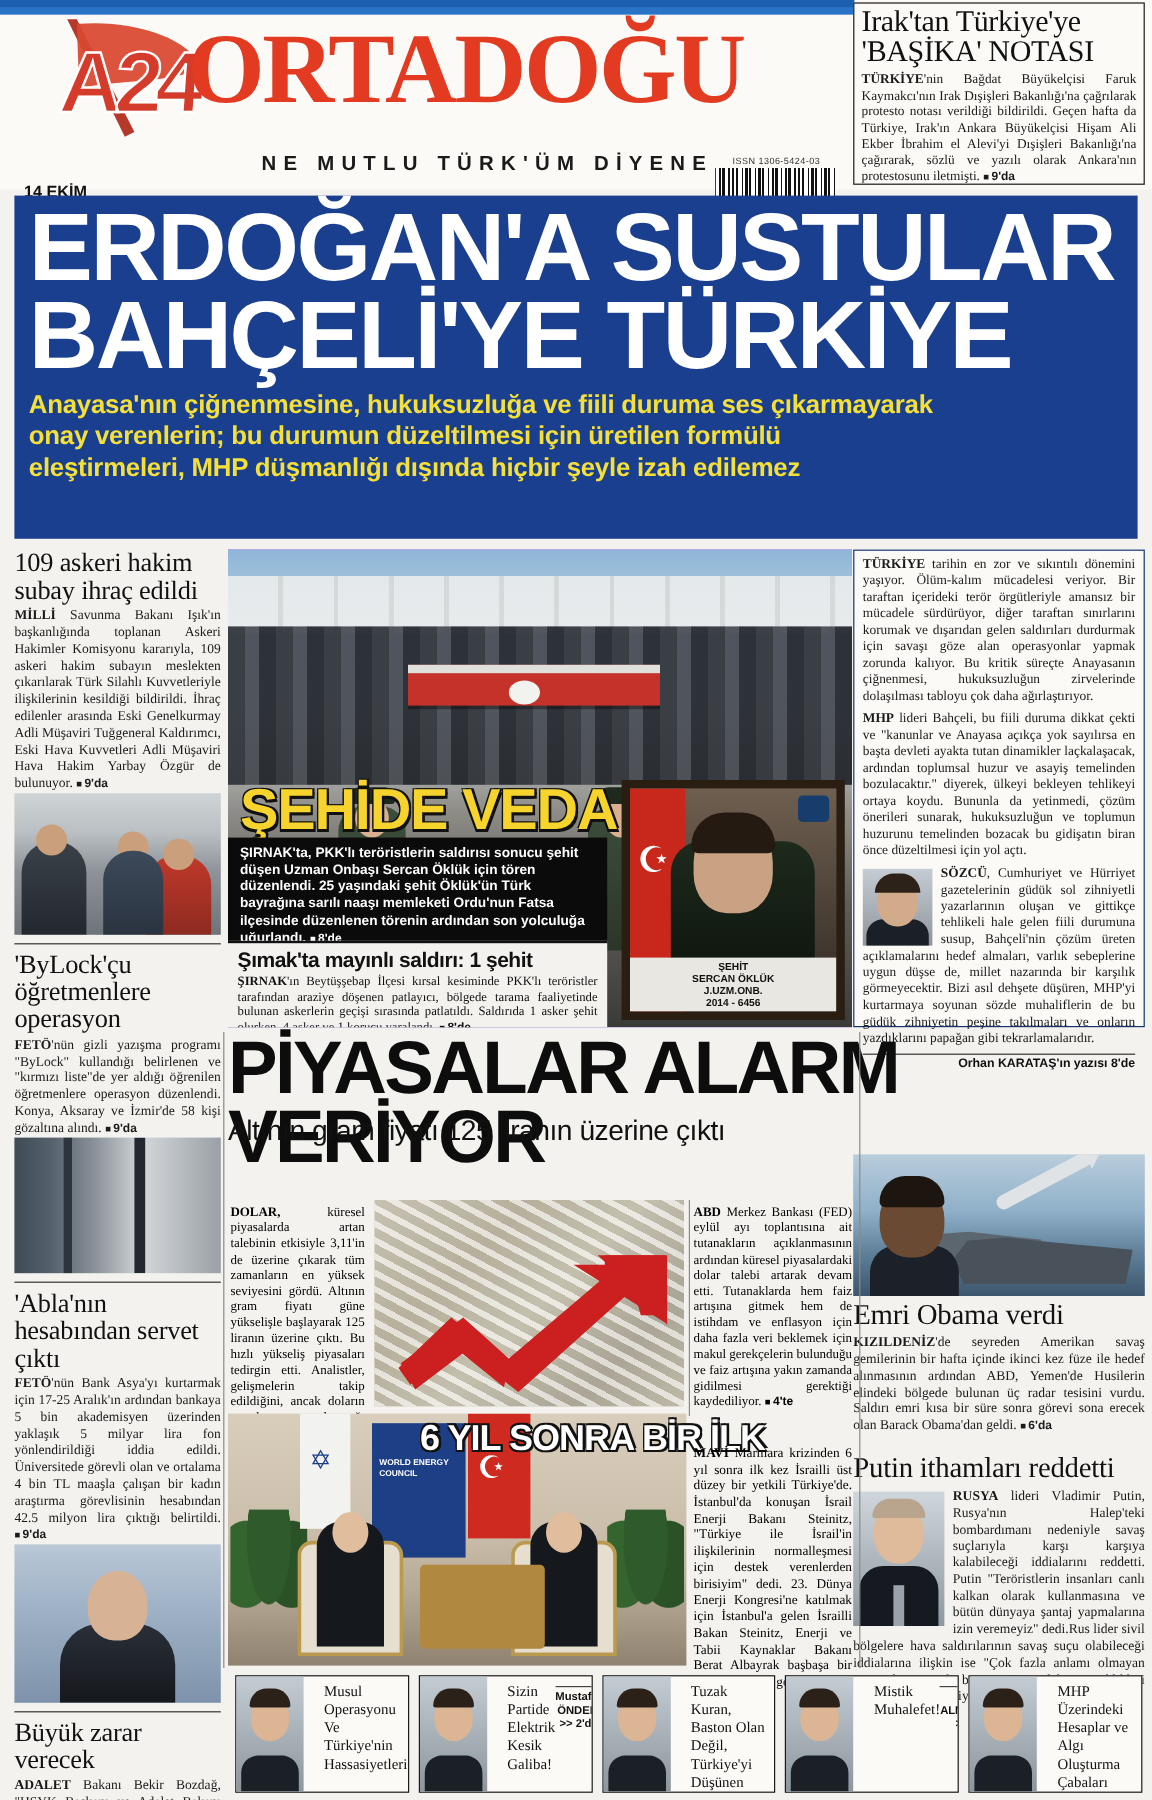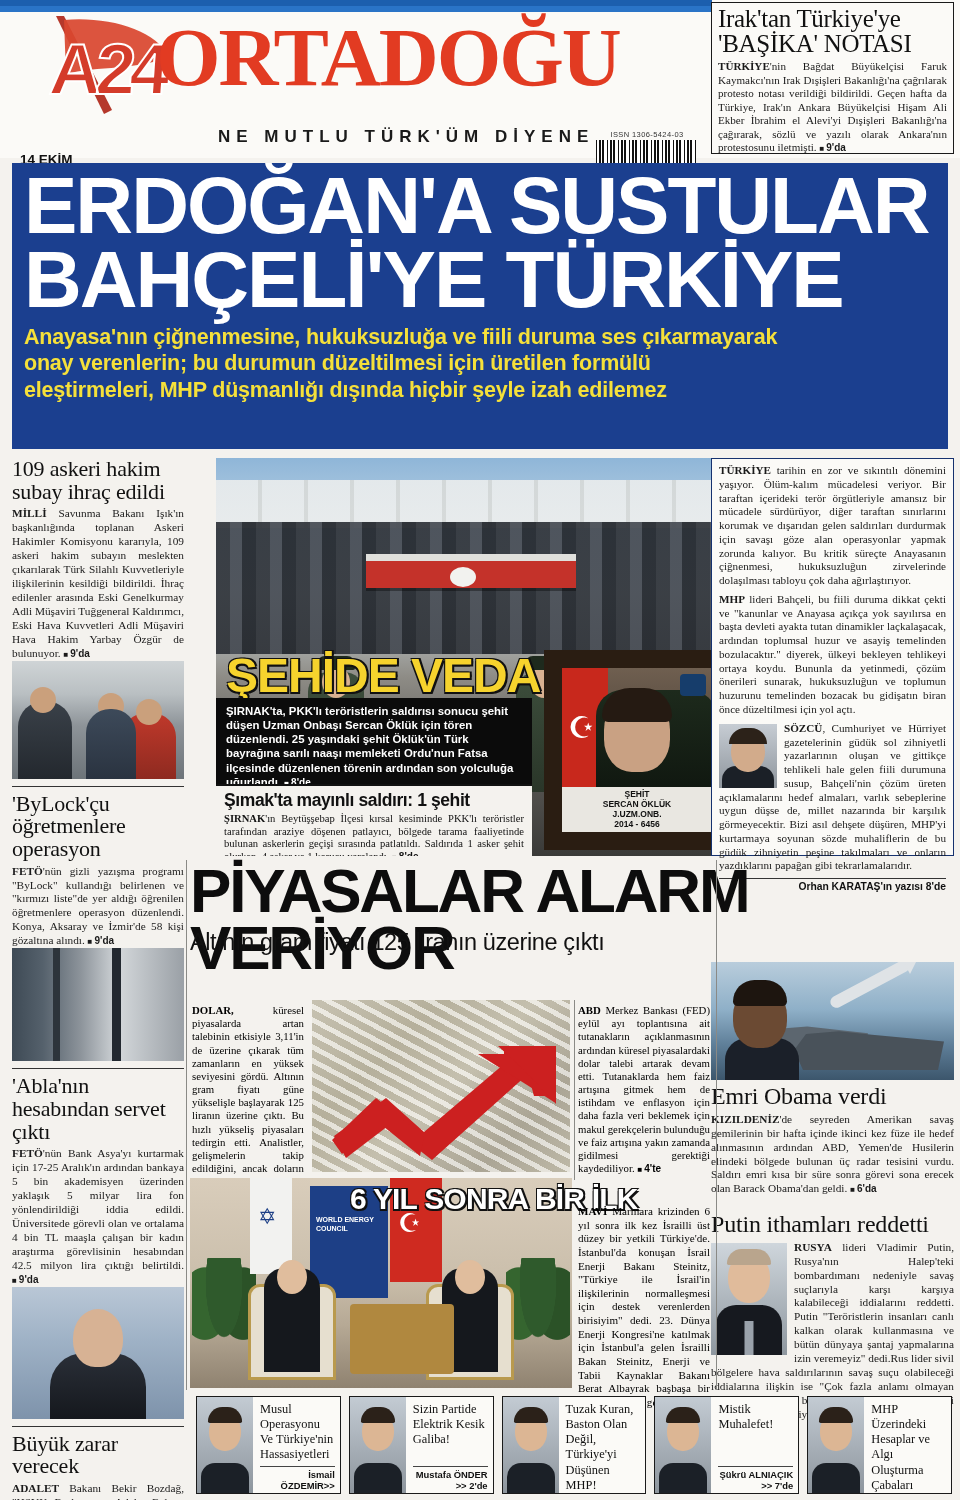--- a/index.html
+++ b/index.html
@@ -73,21 +73,21 @@
   .ph-door::before { content:""; position:absolute; left:24%; top:0; width:7px; height:100%; background:#2d343b; }
   .ph-door::after { content:""; position:absolute; left:58%; top:0; width:9px; height:100%; background:#222830; }
 
   .ph-bozdag { height: 132px; background: linear-gradient(180deg,#b9c7d6 0%,#9fb2c6 40%,#7e93ab 100%); }
   .ph-bozdag .suit { position:absolute; left:50%; transform:translateX(-50%); bottom:0; width:96px; height:66px;
      background: linear-gradient(180deg,#2a2f38,#15181d); border-radius: 34px 34px 0 0; }
   .ph-bozdag .face { position:absolute; left:50%; transform:translateX(-50%); bottom:52px; width:50px; height:58px;
      background:#d7b294; border-radius:50% 50% 44% 44%; }
 
   
-  .center-top { position: absolute; left: 190px; top: 458px; width: 520px; height: 398px; background:#6d28d9; overflow:hidden;margin-left:26px; }
+  .center-top { position: absolute; left: 190px; top: 458px; width: 520px; height: 398px; background:#6d28d9; overflow:hidden; }
   .ceremony { position:absolute; inset:0;
      background: linear-gradient(180deg,#8fb6d8 0%,#bcd2e4 18%,#cfd9dd 34%,#8e8c86 55%,#5f5d59 74%,#3a3a38 100%); }
   .tentrow { position:absolute; left:0; top:22px; width:100%; height:48px;
      background: repeating-linear-gradient(90deg,#f0f0ee 0 42px,#dcdcd8 42px 46px); opacity:.85; }
   .crowd { position:absolute; left:0; top:64px; width:100%; height:132px;
      background: repeating-linear-gradient(90deg,#2e3238 0 14px,#454a52 14px 26px,#20242a 26px 40px); opacity:.92; }
   .coffin { position:absolute; left:150px; top:96px; width:210px; height:34px; background:#c4322a;
      border-top: 7px solid #e0e0dc; box-shadow: 0 3px 0 rgba(0,0,0,.35); }
   .coffin::after { content:""; position:absolute; left:84px; top:6px; width:26px; height:20px; border-radius:50%; background:#f2f2ef; }
   .officer { position:absolute; bottom:64px; width:56px; height:120px; background: linear-gradient(180deg,#3d4e3c,#2a3629); border-radius:20px 20px 0 0; }
@@ -96,21 +96,21 @@
 
   .sehide-veda { position:absolute; left: 10px; top: 190px; font-family:"Liberation Sans",sans-serif;
      font-weight:900; font-size: 48px; color:#f6d32d; letter-spacing:-1px;
      text-shadow: 2px 2px 0 #111, -1px -1px 0 #111, 2px -1px 0 #111, -1px 2px 0 #111; }
   .black-lead { position:absolute; left:0; top:240px; width:316px; height:88px; background:#0b0b0b; padding:6px 8px 4px 10px; }
   .black-lead p { color:#fff; font-family:"Liberation Sans",sans-serif; font-weight:700; font-size:11.4px; line-height:1.24; }
   .mine-box { position:absolute; left:0; bottom:0; width:316px; height:72px; background:#f4f2ee; padding:4px 8px 4px 8px; border-top:2px solid #111; }
   .mine-h { font-family:"Liberation Sans",sans-serif; font-weight:900; font-size:17.5px; color:#111; letter-spacing:-.4px; }
   .mine-b { font-size:10.6px; line-height:1.2; text-align:justify; color:#111; margin-top:2px; }
 
-  .martyr-frame { position:absolute; right:6px; top:192px; width:186px; height:200px; background:#2a1d12; padding:18px; }
+  .martyr-frame { position:absolute; right:6px; top:192px; width:186px; height:200px; background:#2a1d12; padding:7px; }
   .martyr-inner { position:relative; width:100%; height:100%; background: linear-gradient(180deg,#6f5f50,#2f2822); overflow:hidden; }
   .flag-bg { position:absolute; left:0; top:0; width:46px; height:100%; background:#c8281c; }
   .flag-bg::after { content:"\262A"; position:absolute; left:6px; top:42px; color:#fff; font-size:30px; }
   .m-body { position:absolute; left:34px; bottom:34px; width:120px; height:108px; background: linear-gradient(180deg,#1d2a1c,#0f160f); border-radius:26px 26px 0 0; }
   .m-face { position:absolute; left:50%; transform:translateX(-50%); top:26px; width:66px; height:78px; background:#c9a183; border-radius:46% 46% 42% 42%; }
   .m-hair { position:absolute; left:50%; transform:translateX(-50%); top:20px; width:70px; height:34px; background:#251a12; border-radius:36px 36px 8px 8px; }
   .m-cap { position:absolute; right:6px; top:6px; width:26px; height:22px; background:#163d6b; border-radius:4px; }
   .m-caption { position:absolute; left:0; right:0; bottom:0; background:#e9e7e1; text-align:center;
      font-family:"Liberation Sans",sans-serif; font-weight:700; font-size:8.5px; line-height:1.18; color:#111; padding:2px 0 3px; }
 
@@ -181,21 +181,21 @@
      text-shadow: 2px 2px 0 #111,-1px -1px 0 #111,2px -1px 0 #111,-1px 2px 0 #111; }
   .mavi-col { position:absolute; left:578px; top:1205px; width:132px; font-size:11.1px; line-height:1.23; text-align:justify; }
 
   
   .cstrip { position:absolute; left:196px; top:1396px; width:756px; height:98px; display:flex; gap:8px; }
   .cbox { flex:1; display:flex; border:1.3px solid #1a1a1a; background:#fbfaf7; overflow:hidden; }
   .cpic { width:56px; flex:none; position:relative; background: linear-gradient(180deg,#c3cbd3,#8d959d); }
   .cpic .cf { position:absolute; left:50%; transform:translateX(-50%); top:16px; width:32px; height:38px; background:#dcb694; border-radius:48%; }
   .cpic .ch { position:absolute; left:50%; transform:translateX(-50%); top:10px; width:34px; height:16px; background:#2b2119; border-radius:17px 17px 2px 2px; }
   .cpic .cb { position:absolute; left:50%; transform:translateX(-50%); bottom:0; width:48px; height:30px; background:#1b2027; border-radius:14px 14px 0 0; }
-  .ctxt { flex:1; padding:5px 5px 2px 7px; display:flex; flex-direction:column; justify-content:space-between; }
+  .ctxt { flex:1; padding:5px 5px 2px 17px; display:flex; flex-direction:row; justify-content:center; }
   .ctitle { font-size:12.4px; line-height:1.22; color:#111; }
   .cauth { border-top:1px solid #444; margin-top:3px; padding-top:2px; text-align:right;
      font-family:"Liberation Sans",sans-serif; font-weight:700; font-size:9.4px; color:#111; }
 
   .vrule { position:absolute; background:#8a8a86; width:1px; }
 </style>
 </head>
 <body>
 
 <div class="page">

